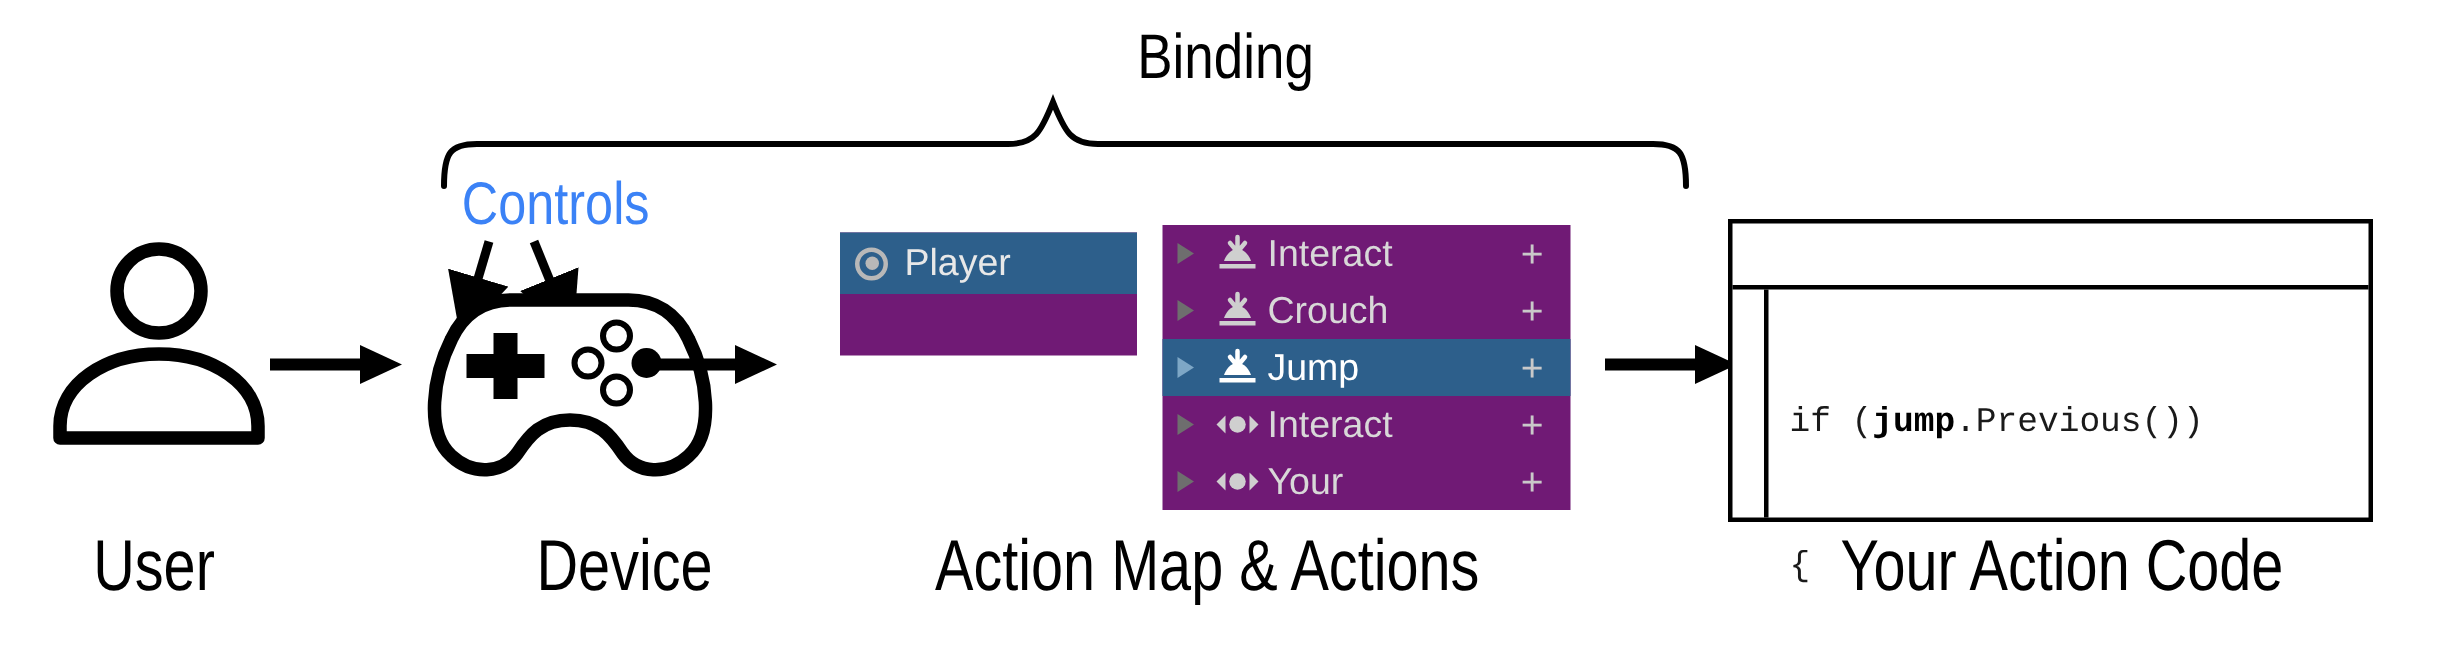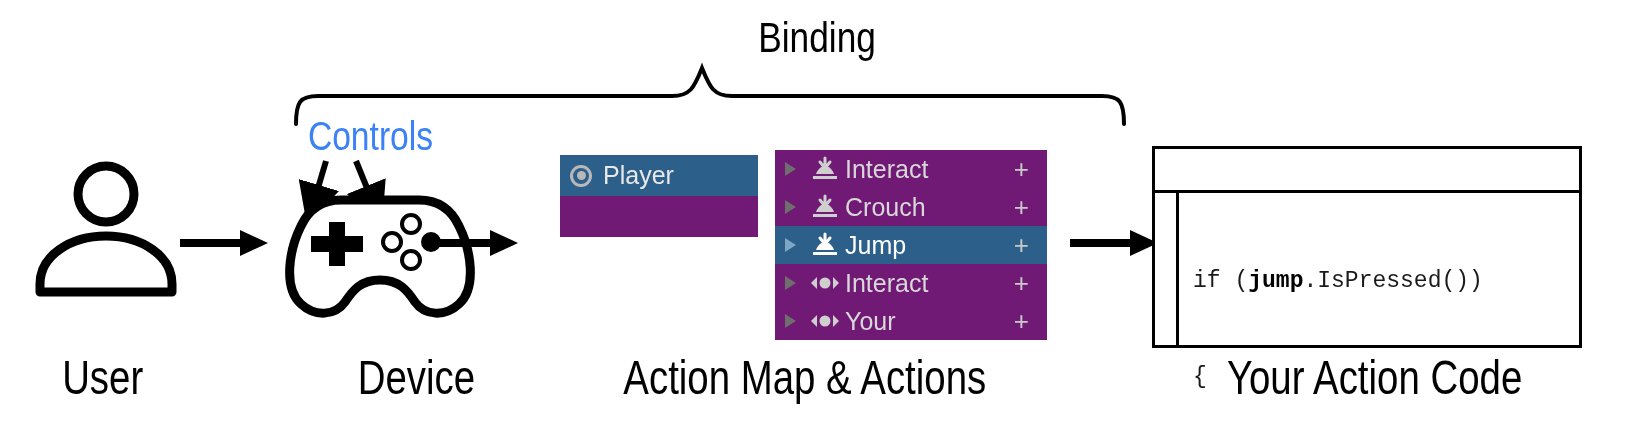--- a/index.html
+++ b/index.html
@@ -246,21 +246,21 @@
   <svg class="abs" style="left:1070px;top:228px;" width="90" height="30" viewBox="0 0 90 30">
     <line x1="0" y1="15" x2="62" y2="15" stroke="#000" stroke-width="8"></line>
     <path d="M60,2 L88,15 L60,28 Z" fill="#000"></path>
   </svg>
 
   <div class="codewin">
     <div class="codewin-title"></div>
     <div class="codewin-body">
       <div class="codewin-gutter"></div>
       <div class="codewin-code">
-        <div><span>if (</span><b>jump</b><span>.IsPressed())</span></div>
+        <div><span>if (</span><b>jump</b><span>.Previous())</span></div>
         <div><span>{</span></div>
         
         
       </div>
     </div>
   </div>
 
   <div class="bottom-label" style="left:0px;width:205px;">
     <span>User</span>
   </div>

